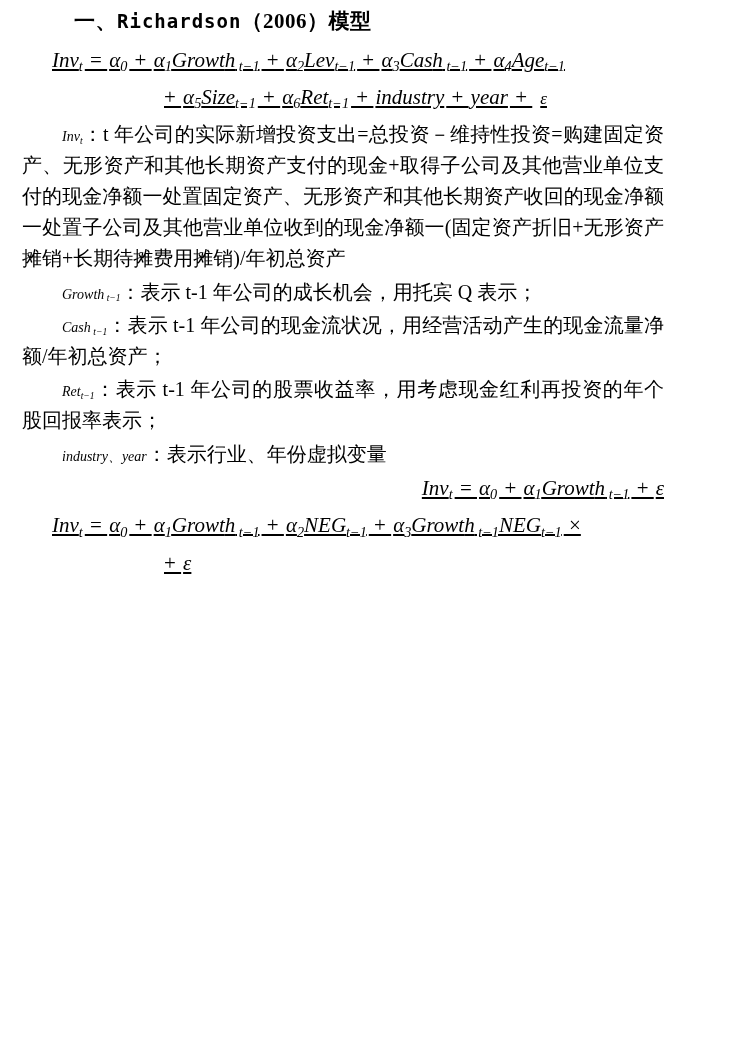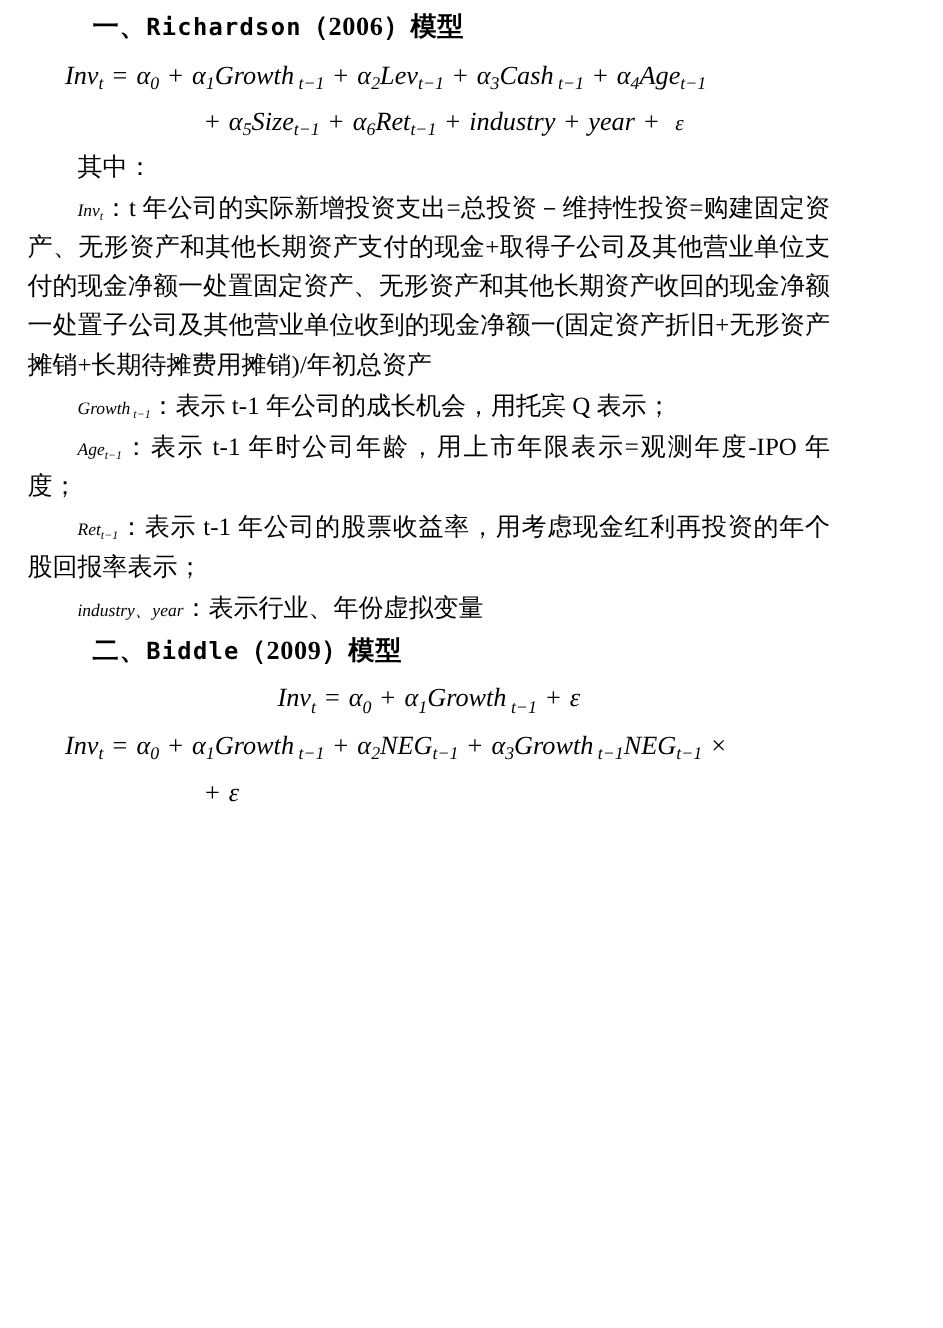--- a/index.html
+++ b/index.html
@@ -44,23 +44,24 @@
     text-justify: inter-ideograph;
     text-indent: 40px;
   }
   .eq {
     font-family: "Liberation Serif", serif;
     font-style: italic;
     font-size: 21px;
     line-height: 1.6;
     margin: 2px 0 4px 0;
     white-space: nowrap;
+    text-decoration: underline;
   }
   .eq.centered {
-    text-align: center;
+    text-align: right;
   }
   .eq .v {
     font-style: italic;
   }
   .eq .op {
     font-style: normal;
     padding: 0 2px;
   }
   sub {
     font-size: 0.68em;
@@ -99,36 +100,34 @@
   <div class="heading"><span>一、</span><span class="latin">Richardson</span><span>（2006）模型</span></div>
 
   <div class="eq eqline1">
     <span class="v">Inv<sub>t</sub></span><span class="op"> = </span><span class="v">α<sub>0</sub></span><span class="op"> + </span><span class="v">α<sub>1</sub>Growt<i>h</i><sub> t−1</sub></span><span class="op"> + </span><span class="v">α<sub>2</sub>Lev<sub>t−1</sub></span><span class="op"> + </span><span class="v">α<sub>3</sub>Cas<i>h</i><sub> t−1</sub></span><span class="op"> + </span><span class="v">α<sub>4</sub>Age<sub>t−1</sub></span>
   </div>
 
   <div class="eq eqline2">
     <span class="op">+ </span><span class="v">α<sub>5</sub>Size<sub>t−1</sub></span><span class="op"> + </span><span class="v">α<sub>6</sub>Ret<sub>t−1</sub></span><span class="op"> + </span><span class="v">industry</span><span class="op"> + </span><span class="v">year</span><span class="op"> + </span><span class="sp"></span><span class="v" style="font-size:17px;">ε</span>
   </div>
 
-  <div class="para">其中：</div>
 
   <div class="para"><span class="term">Inv<sub>t</sub></span><span>：t 年公司的实际新增投资支出=总投资－维持性投资=购建固定资产、无形资产和其他长期资产支付的现金+取得子公司及其他营业单位支付的现金净额一处置固定资产、无形资产和其他长期资产收回的现金净额一处置子公司及其他营业单位收到的现金净额一(固定资产折旧+无形资产摊销+长期待摊费用摊销)/年初总资产</span></div>
 
   <div class="para"><span class="term">Growt<i>h</i><sub> t−1</sub></span><span>：表示 t-1 年公司的成长机会，用托宾 Q 表示；</span></div>
 
 
+  <div class="para"><span class="term">Cas<i>h</i><sub> t−1</sub></span><span>：表示 t-1 年公司的现金流状况，用经营活动产生的现金流量净额/年初总资产；</span></div>
 
-  <div class="para"><span class="term">Age<sub>t−1</sub></span><span>：表示 t-1 年时公司年龄，用上市年限表示=观测年度-IPO 年度；</span></div>
 
 
   <div class="para"><span class="term">Ret<sub>t−1</sub></span><span>：表示 t-1 年公司的股票收益率，用考虑现金红利再投资的年个股回报率表示；</span></div>
 
   <div class="para"><span class="term">industry、year</span><span>：表示行业、年份虚拟变量</span></div>
 
-  <div class="heading"><span>二、</span><span class="latin">Biddle</span><span>（2009）模型</span></div>
 
   <div class="eq centered">
     <span class="v">Inv<sub>t</sub></span><span class="op"> = </span><span class="v">α<sub>0</sub></span><span class="op"> + </span><span class="v">α<sub>1</sub>Growt<i>h</i><sub> t−1</sub></span><span class="op"> + </span><span class="v">ε</span>
   </div>
 
 
   <div class="eq eqline3">
     <span class="v">Inv<sub>t</sub></span><span class="op"> = </span><span class="v">α<sub>0</sub></span><span class="op"> + </span><span class="v">α<sub>1</sub>Growt<i>h</i><sub> t−1</sub></span><span class="op"> + </span><span class="v">α<sub>2</sub>NEG<sub>t−1</sub></span><span class="op"> + </span><span class="v">α<sub>3</sub>Growt<i>h</i><sub> t−1</sub>NEG<sub>t−1</sub></span><span class="op"> ×</span>
   </div>
   <div class="eq eqline4">

